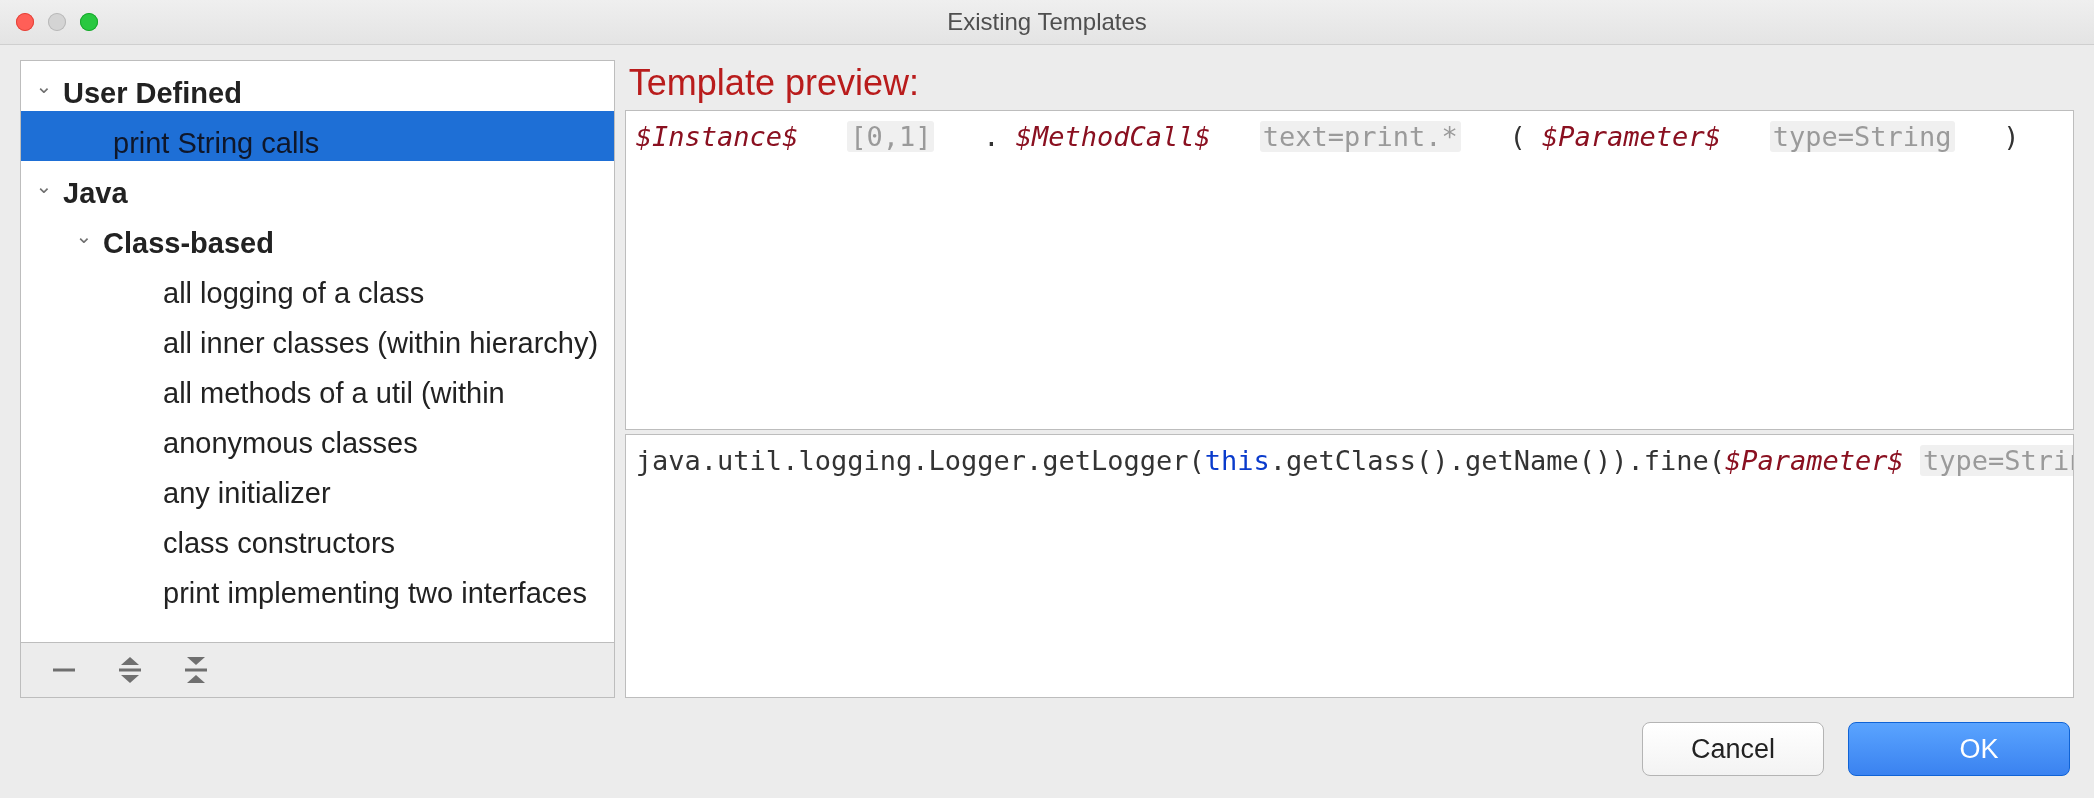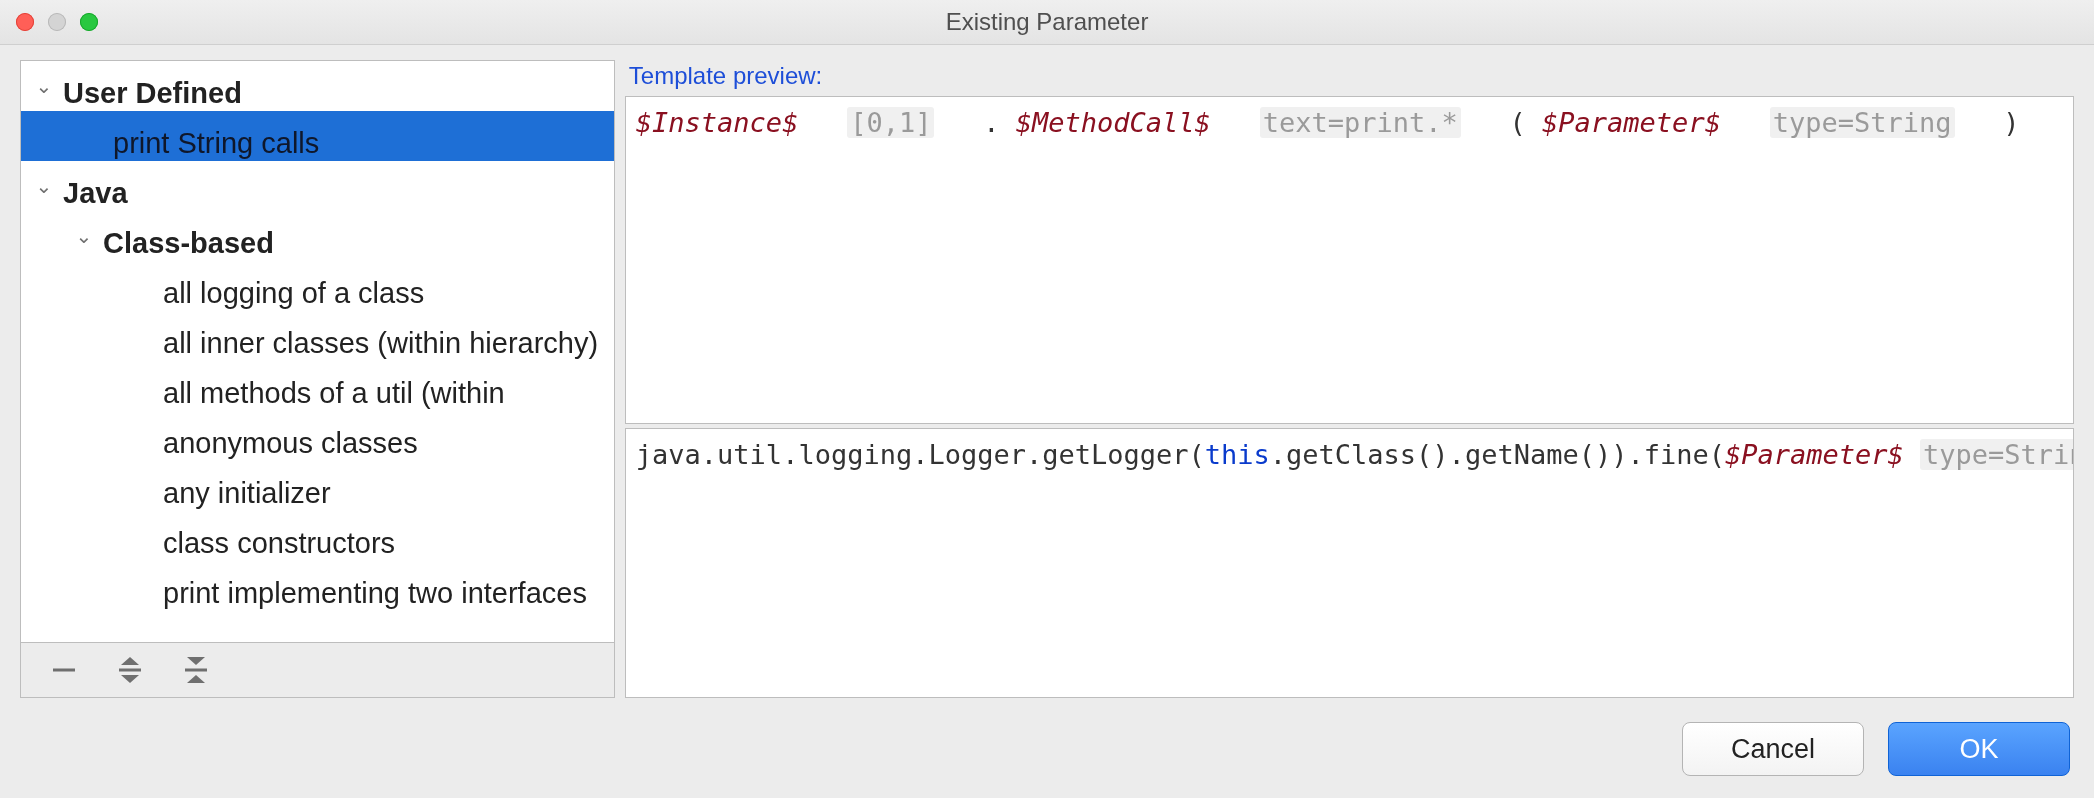--- a/index.html
+++ b/index.html
@@ -113,22 +113,22 @@
   .tb-icon svg { overflow: visible; }
 
   
   .right-panel {
     flex: 1 1 auto;
     display: flex;
     flex-direction: column;
     min-width: 0;
   }
   .preview-label {
-    font-size: 24px;
-    color: #1d4ed8;
+    font-size: 36px;
+    color: #b91c1c;
     padding: 2px 0 6px 4px;
   }
   .code-box {
     background: #ffffff;
     border: 1px solid #bdbdbd;
     font-family: "Menlo", "Consolas", monospace;
     font-size: 27px;
     line-height: 1.45;
     color: #333;
     padding: 6px 10px;
@@ -161,32 +161,33 @@
     align-items: center;
     justify-content: center;
     border: 1px solid #b4b4b4;
     background: linear-gradient(#ffffff,#f3f3f3);
     color: #222;
   }
   .btn.primary {
     border: 1px solid #0f63d6;
     background: linear-gradient(#5aa4ff,#3a82f0);
     color: #ffffff;
+    padding-left: 40px;
   }
 </style>
 </head>
 <body>
 
 <div class="titlebar">
   <div class="traffic">
     <span class="dot red"></span>
     <span class="dot gray"></span>
     <span class="dot green"></span>
   </div>
-  <div class="title">Existing Parameter</div>
+  <div class="title">Existing Templates</div>
 </div>
 
 <div class="content">
 
   <div class="left-panel">
     <div class="tree-wrap">
       <div class="tree">
 
         <div class="tree-row bold">
           <span class="chev">⌄</span>

